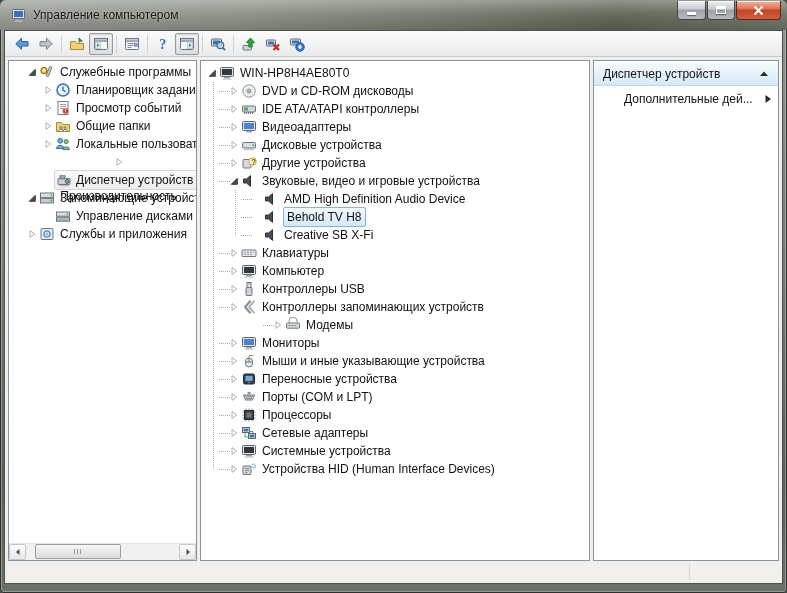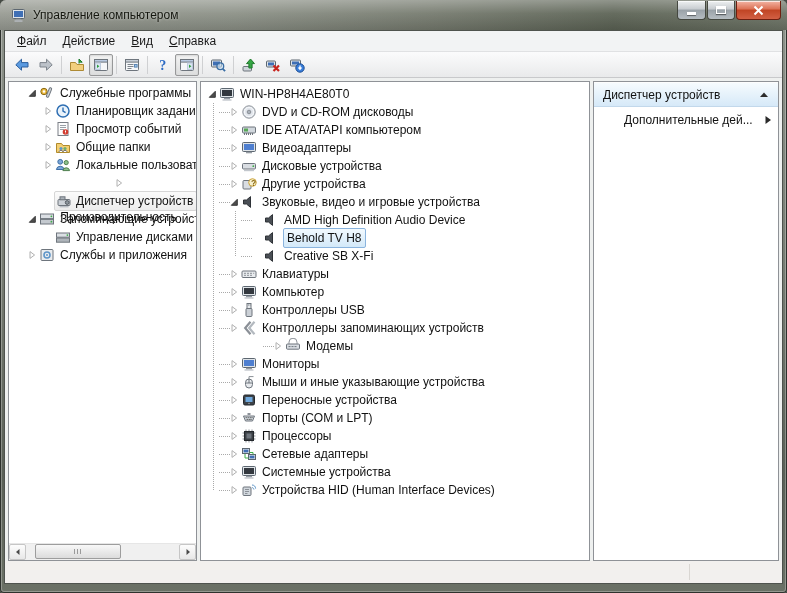--- a/index.html
+++ b/index.html
@@ -106,26 +106,20 @@
       <div class="winbtn close">
         <svg width="11" height="11" viewBox="0 0 11 11">
             <path d="M1.5 1.5 L9.5 9.5 M9.5 1.5 L1.5 9.5" stroke="#fff" stroke-width="2"></path>
           </svg>
       </div>
     </div>
   </div>
 
   <div class="chrome">
 
-    <div class="menubar">
-      <span class="menu-item">Файл</span>
-      <span class="menu-item">Действие</span>
-      <span class="menu-item">Вид</span>
-      <span class="menu-item">Справка</span>
-    </div>
 
     <div class="toolbar" id="toolbar">
         <div class="tb-btn">
           <span>
             <svg width="16" height="16" viewBox="0 0 16 16">
               <path d="M7.5 2.2 L1.8 7.8 L7.5 13.2 V10 h6.5 V5.6 H7.5 z" fill="#5a9ae0" stroke="#2c5f9e"></path>
             </svg>
           </span>
         </div>
         <div class="tb-btn">
@@ -433,21 +427,21 @@
                   <path d="M3 1.6 L7.6 5 L3 8.4 Z" fill="#fefefe" stroke="#b0b0b0"></path>
                 </svg>
               </span>
               <span class="icon-box">
                 <svg width="16" height="16" viewBox="0 0 16 16">
                   <rect x="1.5" y="5" width="13" height="6" rx="1" fill="#d1d7dd" stroke="#6e757d"></rect>
                   <path d="M3.5 11 v2 M5.5 11 v2 M7.5 11 v2 M9.5 11 v2 M11.5 11 v2" stroke="#6e757d"></path>
                   <rect x="3" y="6.5" width="4" height="3" fill="#58a858"></rect>
                 </svg>
               </span>
-              <span class="row-label">IDE ATA/ATAPI компьютером</span>
+              <span class="row-label">IDE ATA/ATAPI контроллеры</span>
               <span class="stub" style="left: 18px; width: 11px;"></span>
             </div>
             <div class="tree-row" style="padding-left: 26px;">
               <span class="arrow-box">
                 <svg width="10" height="10" viewBox="0 0 10 10">
                   <path d="M3 1.6 L7.6 5 L3 8.4 Z" fill="#fefefe" stroke="#b0b0b0"></path>
                 </svg>
               </span>
               <span class="icon-box">
                 <svg width="16" height="16" viewBox="0 0 16 16">

